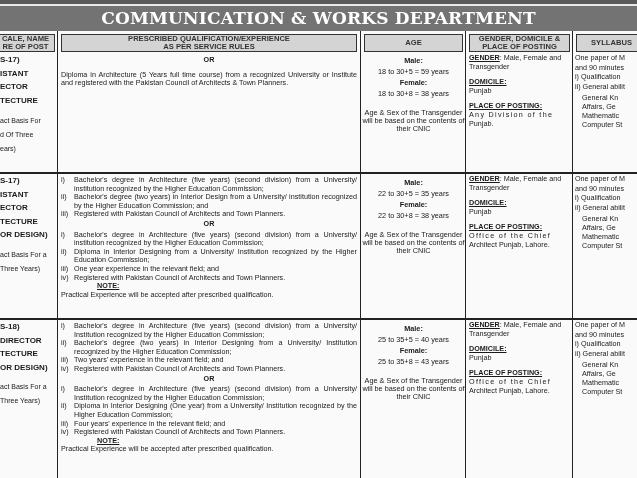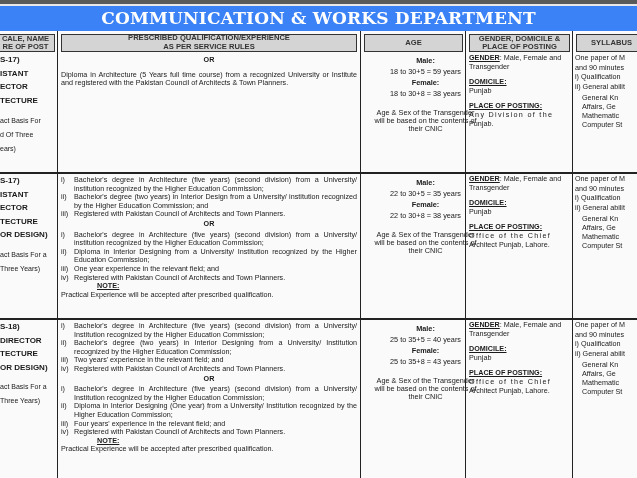--- a/index.html
+++ b/index.html
@@ -3,21 +3,21 @@
 <meta charset="utf-8">
 <style>
   * { box-sizing: border-box; margin: 0; padding: 0; }
   html, body { width: 637px; height: 478px; overflow: hidden; background: #fafafa; }
   body { font-family: "Liberation Sans", sans-serif; color: #1a1a1a; position: relative; }
 
   .top-strip { position: absolute; left: 0; top: 0; width: 637px; height: 4px; background: #5a5a5a; }
   .top-strip2 { position: absolute; left: 0; top: 4px; width: 637px; height: 2px; background: #e8e8e8; }
   .banner {
     position: absolute; left: 0; top: 6px; width: 637px; height: 25px;
-    background: #3b82f6; color: #fff; text-align: center;
+    background: #737373; color: #fff; text-align: center;
     font-family: "DejaVu Serif", serif; font-weight: bold; font-size: 17px;
     line-height: 25px; letter-spacing: 0.2px;
   }
 
   .table { position: absolute; left: -1px; top: 31px; width: 640px; height: 447px; }
   .col { position: absolute; top: 0; height: 100%; border-right: 1.5px solid #222; }
   .c1 { left: 0;   width: 59px; }
   .c2 { left: 59px; width: 303px; }
   .c3 { left: 362px; width: 105px; }
   .c4 { left: 467px; width: 107px; }
@@ -35,21 +35,21 @@
 
   .cell { position: absolute; font-size: 7.2px; line-height: 8.6px; overflow: hidden; }
   .post { font-weight: bold; font-size: 8px; line-height: 13.6px; white-space: nowrap; }
   .post .small { font-weight: normal; font-size: 7px; }
   .qual p { text-align: justify; }
   .qual .or { text-align: center; font-weight: bold; margin: 1px 0 2px; }
   .qual .li { display: flex; }
   .qual .li .n { width: 13px; flex: none; }
   .qual .li .t { flex: 1; text-align: justify; }
   .qual .note { text-decoration: underline; font-weight: bold; margin-left: 36px; }
-  .age { text-align: center; font-size: 7.3px; line-height: 11px; margin-left: 12px; }
+  .age { text-align: center; font-size: 7.3px; line-height: 11px; }
   .age .lbl { font-weight: bold; }
   .age .gap { height: 10px; }
   .age .trans { line-height: 8px; }
   .gdp .k { font-weight: bold; text-decoration: underline; }
   .gdp .gap { height: 7px; }
   .gdp .spaced { letter-spacing: 1.3px; }
   .syl { line-height: 10.5px; white-space: nowrap; }
   .syl .ind { padding-left: 7px; line-height: 9px; }
 </style>
 </head>
@@ -65,21 +65,21 @@
   <div class="col c3"></div>
   <div class="col c4"></div>
   <div class="col c5"></div>
 
   <div class="hdr" style="left:-3px;width:59px;">
     <div>
         <div>CALE, NAME</div>
         <div>RE OF POST</div>
       </div>
   </div>
-  <div class="hdr" style="left:62px;width:296px;align-items:flex-end;">
+  <div class="hdr" style="left:62px;width:296px;">
     <div>
         <div>PRESCRIBED QUALIFICATION/EXPERIENCE</div>
         <div>AS PER SERVICE RULES</div>
       </div>
   </div>
   <div class="hdr" style="left:365px;width:99px;">AGE</div>
   <div class="hdr" style="left:470px;width:101px;">
     <div>
         <div>GENDER, DOMICILE &amp;</div>
         <div>PLACE OF POSTING</div>

